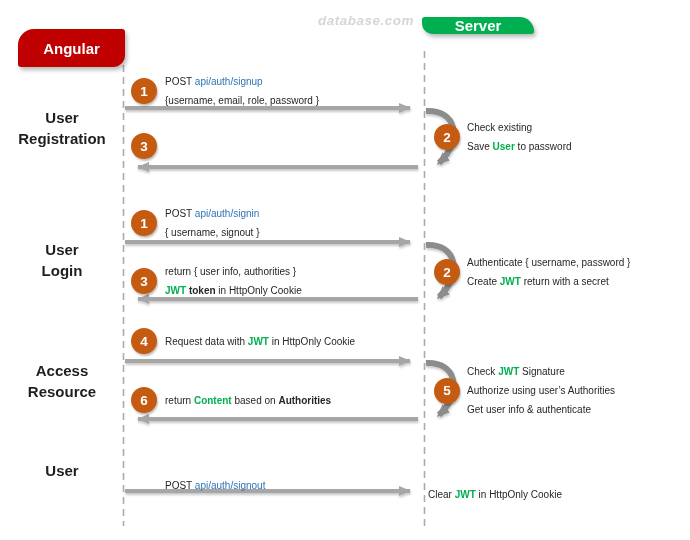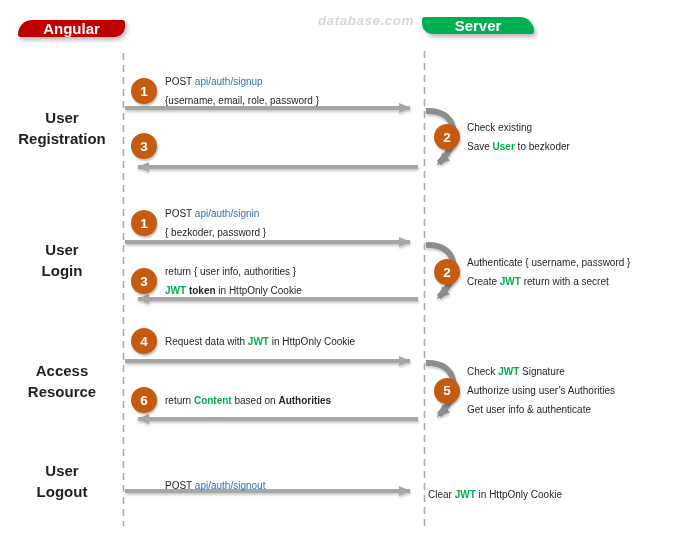--- a/index.html
+++ b/index.html
@@ -10,21 +10,21 @@
   svg.layer { position:absolute; inset:0; width:690px; height:540px; }
   .lifeline { stroke:var(--lifeline_gray,#ababab); stroke-width:1.6; stroke-dasharray:7 5; }
   .arrow    { stroke:var(--arrow_gray,#a6a6a6); stroke-width:4; }
   .arrowhead{ fill:var(--arrow_gray,#a6a6a6); }
   .loop     { stroke:var(--loop_gray,#8c8c8c); stroke-width:6; fill:none; }
   .loophead { fill:var(--loop_gray,#8c8c8c); }
 
   .actor { position:absolute; display:flex; align-items:center; justify-content:center;
     color:#fff; font-weight:bold; font-size:15px;
     box-shadow:2px 3px 4px rgba(0,0,0,.28); }
-  .actor.client { left:18px; top:20px; width:107px; height:17px;
+  .actor.client { left:18px; top:29px; width:107px; height:38px;
     background:var(--brand_red,#c00000); border-radius:16px 3px 12px 3px; }
   .actor.server { left:422px; top:17px; width:112px; height:17px;
     background:var(--brand_green,#00b050); border-radius:3px 16px 3px 12px; }
 
   .watermark { position:absolute; left:318px; top:13px; font-size:13.5px; font-style:italic;
     font-weight:bold; color:var(--watermark_gray,#d6d6d6); letter-spacing:.5px;
     text-shadow:1px 1px 0 #ffffff; }
 
   .section { position:absolute; left:2px; width:120px; text-align:center;
     font-size:15px; font-weight:bold; color:#1f1f1f; line-height:21px; }
@@ -94,38 +94,37 @@
   <div class="section" style="top:239px">
     <div>User</div>
     <div>Login</div>
   </div>
   <div class="section" style="top:360px">
     <div>Access</div>
     <div>Resource</div>
   </div>
   <div class="section" style="top:460px">
     <div>User</div>
-    <div>Logout</div>
   </div>
 
   <div class="msg" style="left:131px;top:72px">
     <span class="badge">1</span>
     <div class="txt">
         <div><span>POST </span><span class="link">api/auth/signup</span></div>
         <div><span>{username, email, role, password }</span></div>
       </div>
   </div>
   <div class="msg" style="left:131px;top:133px">
     <span class="badge">3</span>
   </div>
   <div class="msg" style="left:131px;top:204px">
     <span class="badge">1</span>
     <div class="txt">
         <div><span>POST </span><span class="link">api/auth/signin</span></div>
-        <div><span>{ bezkoder, password }</span></div>
+        <div><span>{ username, signout }</span></div>
       </div>
   </div>
   <div class="msg" style="left:131px;top:262px">
     <span class="badge">3</span>
     <div class="txt">
         <div><span>return { user info, authorities }</span></div>
         <div><span class="green">JWT</span><span> </span><span class="bold">token</span><span> in HttpOnly Cookie</span></div>
       </div>
   </div>
   <div class="msg" style="left:131px;top:328px">
@@ -143,21 +142,21 @@
   <div class="msg" style="left:165px;top:472px">
     <div class="txt">
         <div><span>POST </span><span class="link">api/auth/signout</span></div>
       </div>
   </div>
 
   <div class="note" style="left:434px;top:118px">
     <span class="badge">2</span>
     <div class="txt">
         <div><span>Check existing</span></div>
-        <div><span>Save </span><span class="green">User</span><span> to bezkoder</span></div>
+        <div><span>Save </span><span class="green">User</span><span> to password</span></div>
       </div>
   </div>
   <div class="note" style="left:434px;top:253px">
     <span class="badge">2</span>
     <div class="txt">
         <div><span>Authenticate { username, password }</span></div>
         <div><span>Create </span><span class="green">JWT</span><span> return with a secret</span></div>
       </div>
   </div>
   <div class="note" style="left:434px;top:362px">

